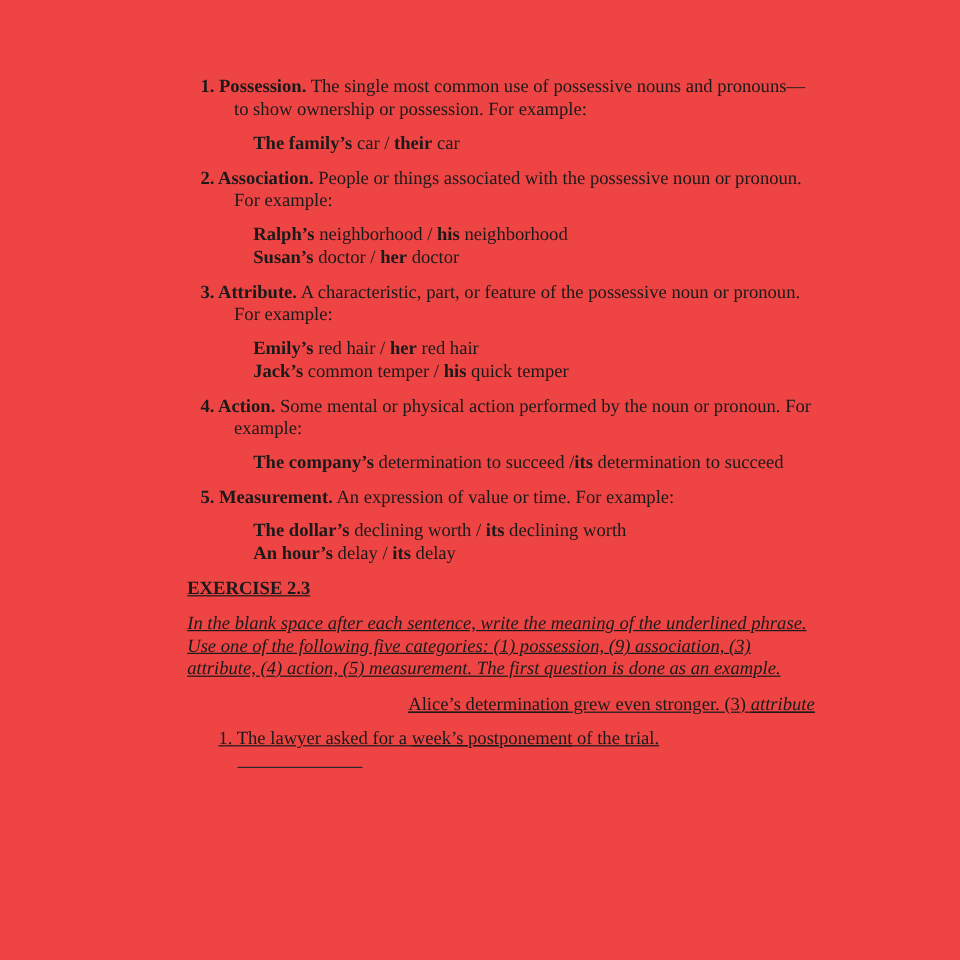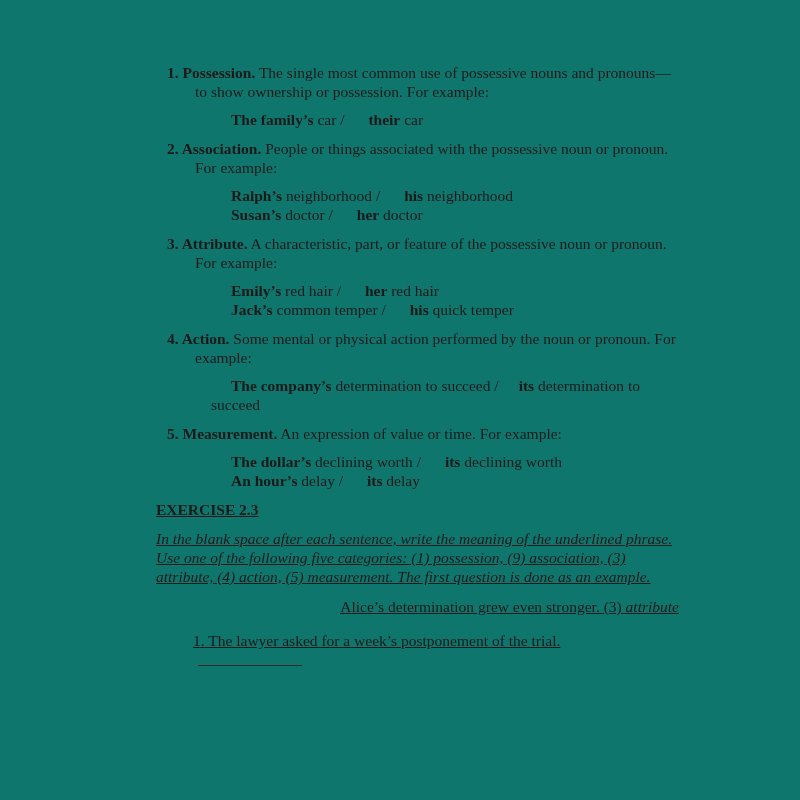--- a/index.html
+++ b/index.html
@@ -1,20 +1,20 @@
 <!DOCTYPE html>
 <html><head>
 <meta charset="utf-8">
 <style>
   html, body { margin: 0; padding: 0; }
   .page {
     position: relative;
     width: 800px;
     height: 800px;
-    background: #0f766e;
+    background: #ef4444;
     font-family: "Liberation Serif", "DejaVu Serif", serif;
     font-size: 15.5px;
     line-height: 19px;
     color: #1a1a1a;
     overflow: hidden;
   }
   .content {
     position: absolute;
     left: 127px;
     top: 63px;
@@ -46,31 +46,31 @@
     margin: 0 0 10px 0;
   }
   .instructions {
     font-style: italic;
     margin: 0 0 11px 0;
   }
   .solved-example { margin: 0 0 9px 0; text-align: right; }
   .question {
     padding-left: 41px;
     text-indent: -19px;
-    margin: 15px;
+    margin: 4px;
   }
   .answer-blank {
     margin-left: 42px;
     margin-top: 14px;
     width: 104px;
     height: 0;
     border-bottom: 1.6px solid #2a2a2a;
   }
   
-  .seg-b { font-weight: bold; margin-left: 20px; }
+  .seg-b { font-weight: bold; }
   .seg-i { font-style: italic; }
   .seg-u { text-decoration: underline; }
 </style>
 </head>
 <body>
 
 <div class="page">
   <div class="content">
 
     <div>

